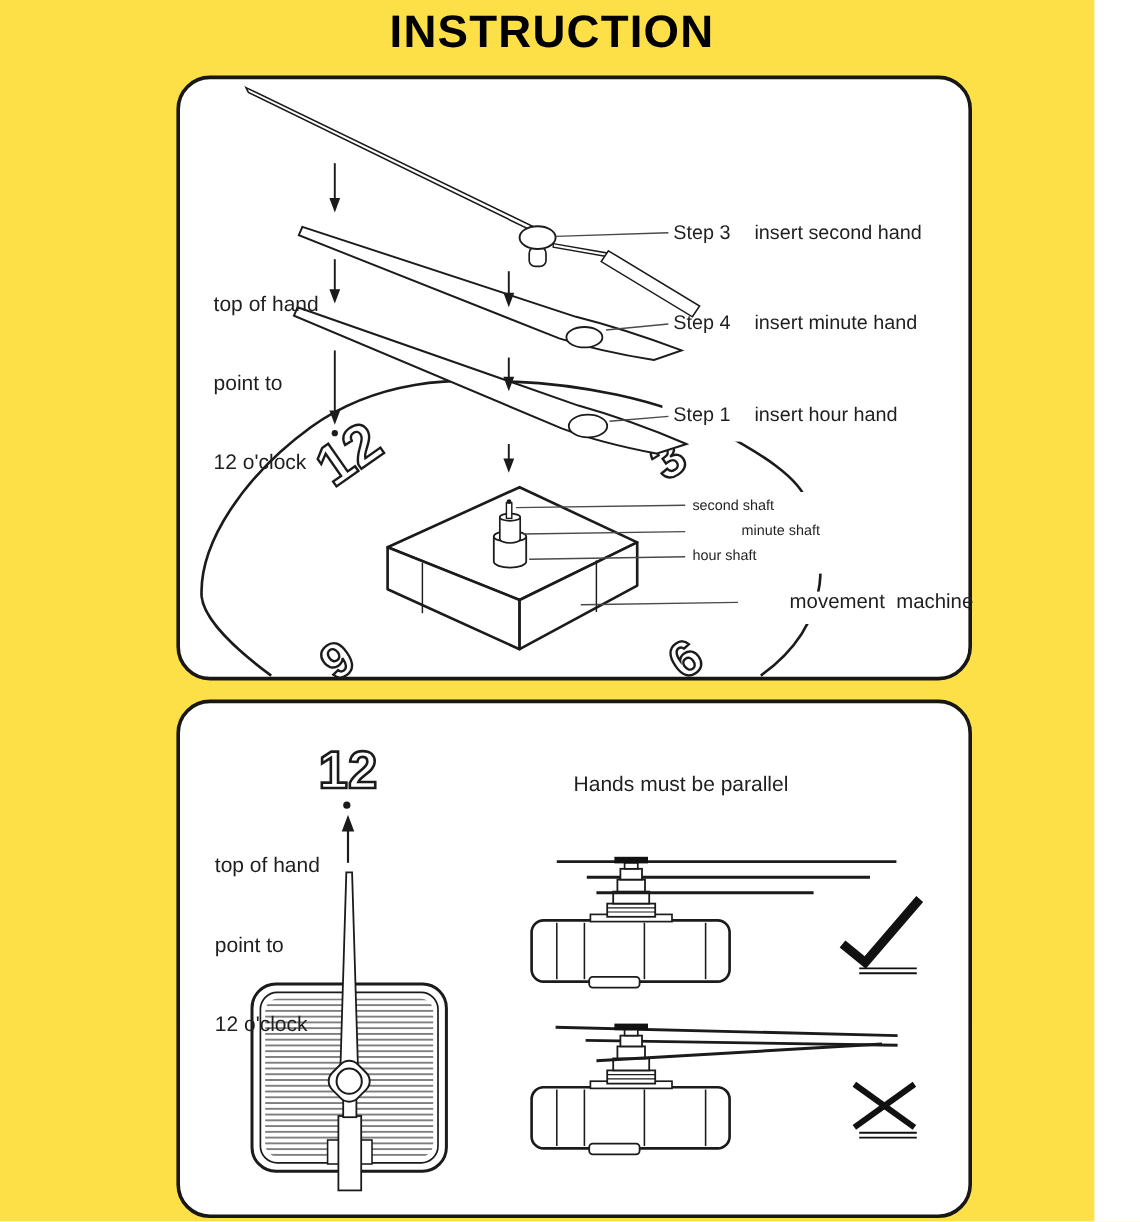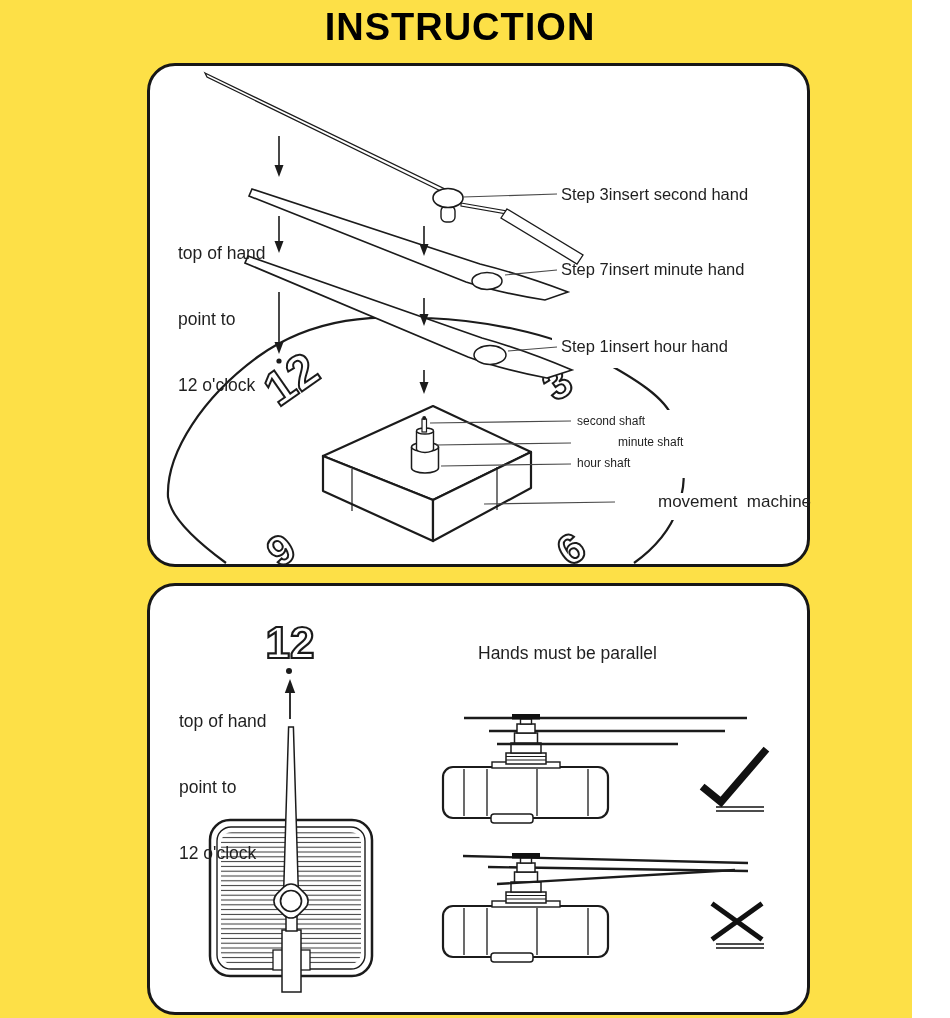--- a/index.html
+++ b/index.html
@@ -6,21 +6,21 @@
   .page{position:relative;width:912px;height:1018px;background:#fde047;overflow:hidden;
         font-family:"Liberation Sans", sans-serif;color:#1f1f1f;}
   .title{position:absolute;top:6px;left:460px;transform:translateX(-50%);
          font-size:38px;font-weight:bold;letter-spacing:1px;color:#000;white-space:nowrap;}
   .panel{position:absolute;border:3px solid #171717;border-radius:28px;background:#fff;}
   .panel1{left:147px;top:63px;width:657px;height:498px;}
   .panel2{left:147px;top:583px;width:657px;height:426px;}
   svg.art{position:absolute;left:0;top:0;width:950px;height:1018px;}
   .lbl{position:absolute;white-space:pre;line-height:22px;}
   .note{font-size:17.5px;}
-  .step-row{position:absolute;display:flex;font-size:16.5px;white-space:pre;}
+  .step-row{position:absolute;display:flex;gap:20px;font-size:16.5px;white-space:pre;}
   .shaft-lbl{position:absolute;font-size:12px;white-space:pre;}
   .machine-lbl{position:absolute;font-size:17px;white-space:pre;}
   .parallel-lbl{position:absolute;font-size:17.5px;white-space:pre;}
   .dial-num{font-weight:bold;fill:#ffffff;stroke:#1b1b1b;}
   .ink{stroke:#1b1b1b;fill:none;}
   .wfill{fill:#ffffff;stroke:#1b1b1b;}
   .leader{stroke:#4a4a4a;stroke-width:1.2;}
 </style>
 </head>
 <body>
@@ -200,21 +200,21 @@
     <div>top of hand</div>
     <div>point to</div>
     <div>12 o'clock</div>
   </div>
 
   <div class="step-row" style="left:561px;top:185px;">
     <span>Step 3</span>
     <span>insert second hand</span>
   </div>
   <div class="step-row" style="left:561px;top:260px;">
-    <span>Step 7</span>
+    <span>Step 4</span>
     <span>insert minute hand</span>
   </div>
   <div class="step-row" style="left:561px;top:337px;align-items:center;">
     <span>Step 1</span>
     <span>insert hour hand</span>
   </div>
 
   <div class="shaft-lbl" style="left:577px;top:414px;">second shaft</div>
   <div class="shaft-lbl" style="left:577px;top:435px;margin-left:41px;">minute shaft</div>
   <div class="shaft-lbl" style="left:577px;top:456px;">hour shaft</div>

